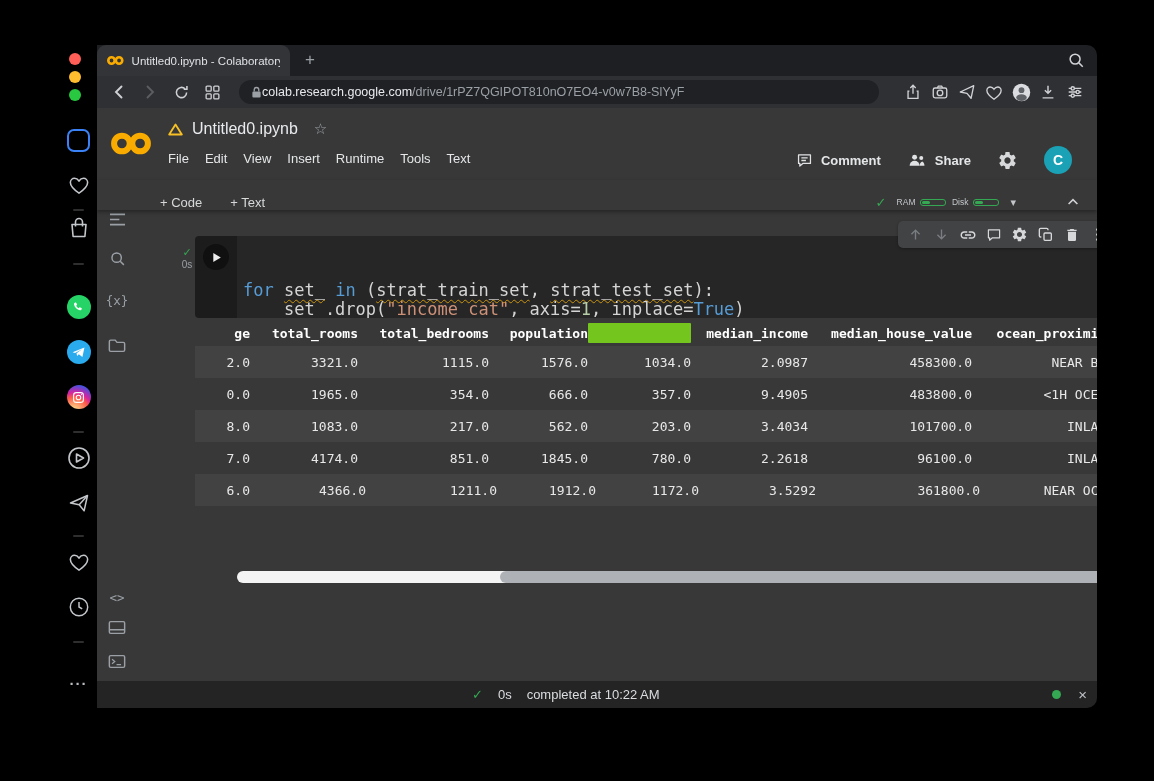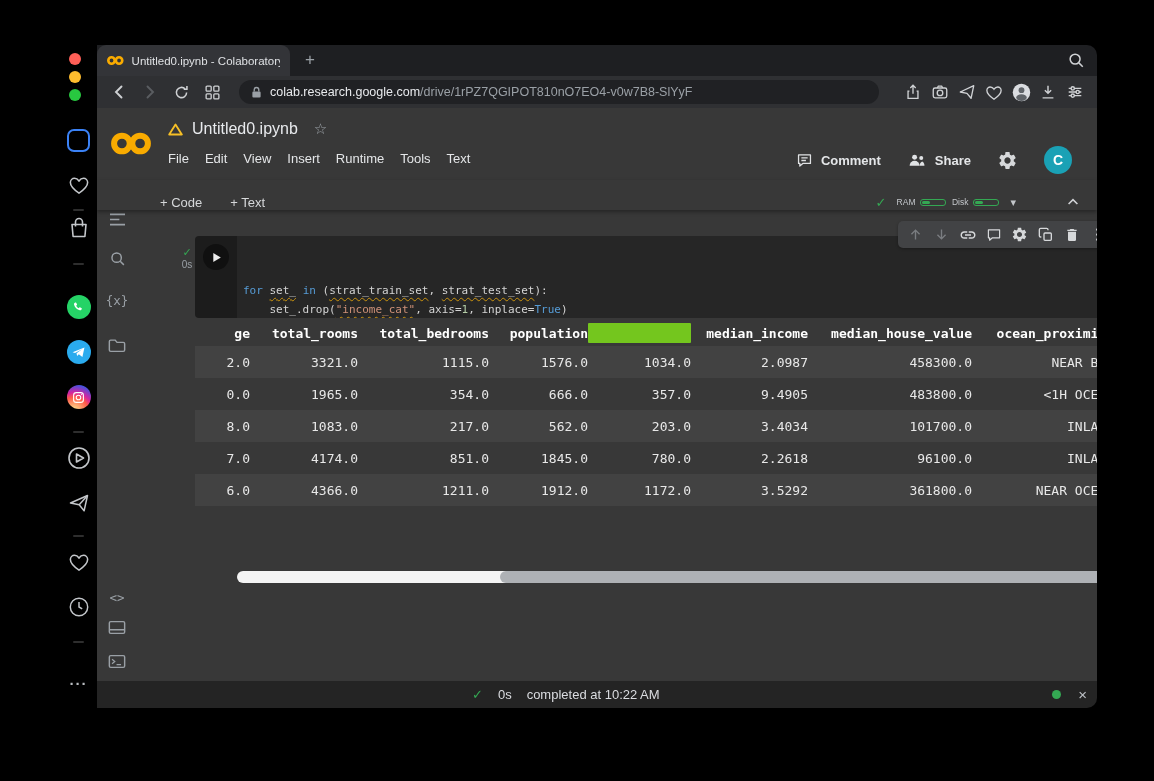--- a/index.html
+++ b/index.html
@@ -25,21 +25,21 @@
   .tabstrip { position:relative; height:31px; background:#1e1f22; display:flex; align-items:flex-end; }
   .tab { display:flex; align-items:center; gap:8px; width:193px; height:31px; padding:0 10px;
          background:#333438; border-radius:9px 9px 0 0; }
   .tab-title { font-size:11.5px; color:#dfe1e4; white-space:nowrap; overflow:hidden; }
   .newtab { margin-left:15px; color:#9aa0a6; font-size:17px; line-height:26px; padding-bottom:3px; }
   .tab-search { position:absolute; right:12px; top:6px; }
 
   .navbar { height:32px; background:#2f3033; display:flex; align-items:center; padding:0 10px; gap:7px; }
   .nav-ic { width:24px; height:24px; display:flex; align-items:center; justify-content:center; flex:none; }
   .url-pill { height:24px; width:640px; margin-left:8px; background:#202124; border-radius:12px;
-              display:flex; align-items:center; padding:0 12px; gap:8px; font-size:12.5px; flex:none; overflow:hidden; white-space:nowrap; }
+              display:flex; align-items:center; padding:0 12px; font-size:12.5px; flex:none; overflow:hidden; white-space:nowrap; }
   .url-host { color:#e8eaed; } .url-path { color:#9aa0a6; }
   .nav-right { margin-left:auto; display:flex; align-items:center; gap:3px; }
 
   
   .colabheader { position:relative; height:72px; background:#383838; }
   .logo { position:absolute; left:14px; top:23px; }
   .title-row { position:absolute; left:71px; top:12px; display:flex; align-items:center; gap:9px; }
   .nb-title { font-size:16px; color:#e8eaed; }
   .star { color:#9aa0a6; font-size:15px; margin-left:7px; }
   .menu-row { position:absolute; left:63px; top:41px; display:flex; }
@@ -73,21 +73,21 @@
 
   .cell-toolbar { position:absolute; left:761px; top:11px; height:27px; display:flex; align-items:center; gap:3px;
                   background:#424345; border-radius:5px; padding:0 6px; z-index:4; box-shadow:0 1px 3px rgba(0,0,0,.3); }
   .ct-ic { width:23px; height:23px; display:flex; align-items:center; justify-content:center; }
 
   .codecell { position:absolute; left:58px; top:26px; width:926px; height:82px; display:flex; border-radius:4px; }
   .gutter { width:42px; background:#1c1c1c; border-radius:4px 0 0 4px; position:relative; flex:none; }
   .runbtn { position:absolute; left:8px; top:8px; width:26px; height:26px; border-radius:50%; background:#101010;
             display:flex; align-items:center; justify-content:center; }
   .codearea { flex:1; background:#262626; border-radius:0 4px 4px 0; position:relative;
-              padding:7px 0 0 6px; font-family:"DejaVu Sans Mono", monospace; font-size:11px;
+              padding:7px 0 0 6px; font-family:"DejaVu Sans Mono", monospace; font-size:17px;
               line-height:19px; color:#d4d4d4; white-space:pre; overflow:hidden; }
   .kw { color:var(--keyword_blue,#569cd6); }
   .str { color:var(--string_orange,#ce9178); }
   .num { color:var(--number_green,#b5cea8); }
   .pl { color:#d4d4d4; }
   .sq { text-decoration-line:underline; text-decoration-style:wavy;
         text-decoration-color:var(--warning_gold,#c9920e); text-decoration-thickness:1px; text-underline-offset:3px; }
 
   .exec-status { position:absolute; left:42px; top:36px; width:16px; text-align:center; line-height:12px; }
   .exec-check { color:var(--success_green,#34a853); font-size:11px; display:block; }
@@ -530,21 +530,21 @@
                   <div class="td" style="width: 108px;">4174.0</div>
                   <div class="td" style="width: 131px;">851.0</div>
                   <div class="td" style="width: 99px;">1845.0</div>
                   <div class="td" style="width: 103px;">780.0</div>
                   <div class="td" style="width: 117px;">2.2618</div>
                   <div class="td" style="width: 164px;">96100.0</div>
                   <div class="td" style="width: 142px;">INLAND</div>
                 </div>
                 <div class="tr alt">
                   <div class="td" style="width: 55px;">6.0</div>
-                  <div class="td" style="width: 108px;">4366.0</div>
+                  <div class="td" style="width: 108px; margin-left: 8px;">4366.0</div>
                   <div class="td" style="width: 131px;">1211.0</div>
                   <div class="td" style="width: 99px;">1912.0</div>
                   <div class="td" style="width: 103px;">1172.0</div>
                   <div class="td" style="width: 117px;">3.5292</div>
                   <div class="td" style="width: 164px;">361800.0</div>
                   <div class="td" style="width: 142px;">NEAR OCEAN</div>
                 </div>
               </div>
           </div>
 

